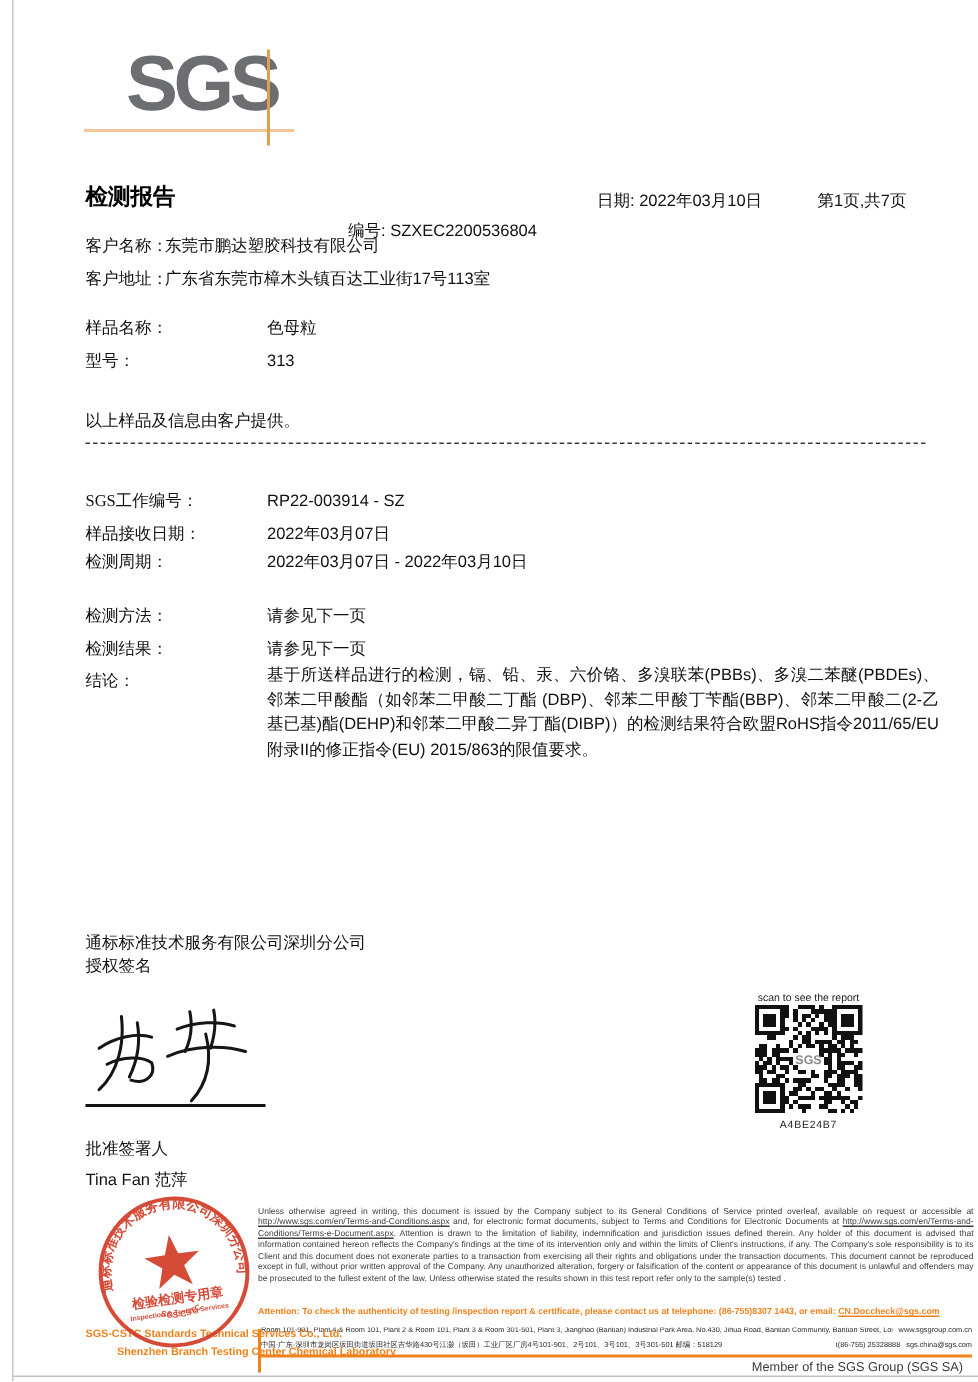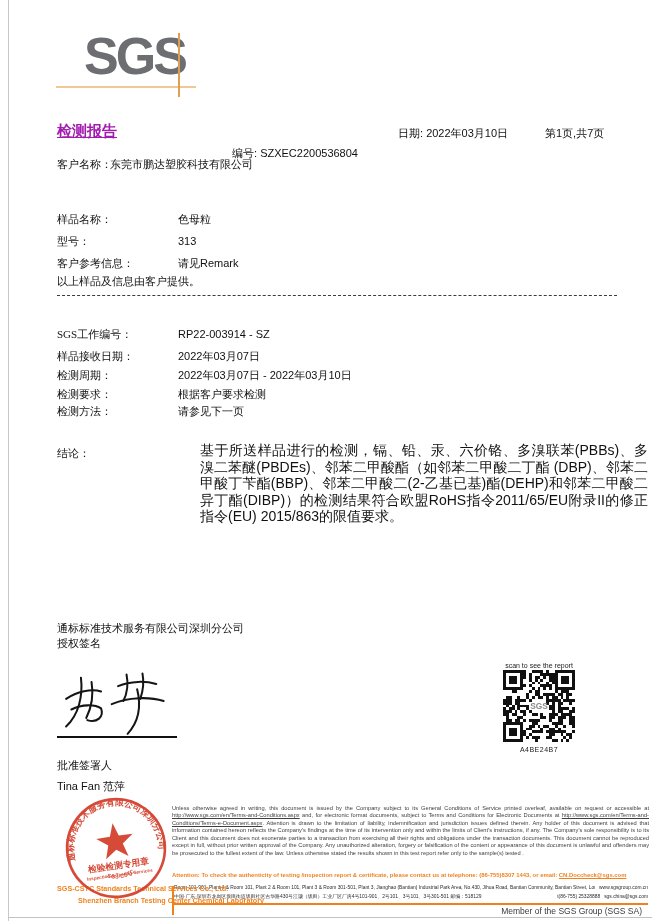--- a/index.html
+++ b/index.html
@@ -9,32 +9,32 @@
   .edge-bottom{position:absolute;left:8px;right:0;top:917px;height:1px;background:#c2c2c2;}
 
   
   .logo{position:absolute;left:84px;top:30px;font-size:52px;font-weight:bold;
         color:#6d6e71;letter-spacing:-3px;font-stretch:condensed;line-height:1;}
   .logo-hline{position:absolute;left:56px;top:86px;width:140px;height:2px;background:#f2c family;}
   .logo-hline{background:#f1c795;}
   .logo-vline{position:absolute;left:178px;top:33px;width:2px;height:64px;background:#dd9f52;}
 
   
-  .title{position:absolute;left:57px;top:122px;font-size:15px;font-weight:bold;color:#a21caf;text-decoration:underline;}
+  .title{position:absolute;left:57px;top:122px;font-size:15px;font-weight:bold;color:#000000;}
   .meta{position:absolute;top:126px;font-size:11px;color:#111;}
   .m-number{left:232px;margin-top:20px;} .m-date{left:398px;} .m-page{left:545px;}
 
   .row{position:absolute;left:57px;font-size:11px;line-height:15px;color:#111;white-space:nowrap;}
   .row .lab{display:inline-block;font-family:Liberation Serif, serif;}
   .w1 .lab{width:53px;} .w2 .lab{width:121px;}
   .dashes{position:absolute;left:57px;top:295px;width:560px;border-top:1.6px dashed #3c3c3c;}
 
   .concl-lab{position:absolute;left:57px;top:446px;font-size:11px;color:#111;}
-  .concl-val{position:absolute;left:178px;top:442px;width:448px;font-size:14px;
-             line-height:16.5px;color:#111;text-align:justify;margin-left:22px;}
+  .concl-val{position:absolute;left:178px;top:442px;width:448px;font-size:11px;
+             line-height:16.5px;color:#111;text-align:justify;}
 
   
   .sig-co{position:absolute;left:57px;top:621px;font-size:11px;color:#111;}
   .sig-auth{position:absolute;left:57px;top:636px;font-size:11px;color:#111;}
   .sig-svg{position:absolute;left:58px;top:666px;}
   .sig-line{position:absolute;left:57px;top:736px;width:120px;height:2px;background:#111;}
   .sig-name{position:absolute;left:57px;top:741px;font-size:11px;color:#111;margin-top:38px;}
   .sig-title{position:absolute;left:57px;top:758px;font-size:11px;color:#111;}
 
   
@@ -73,33 +73,33 @@
   <div class="logo">SGS</div>
   <div class="logo-hline"></div>
   <div class="logo-vline"></div>
 
   <div class="title">检测报告</div>
   <div class="meta m-number"><span>编号:</span> <span>SZXEC2200536804</span></div>
   <div class="meta m-date"><span>日期:</span> <span>2022年03月10日</span></div>
   <div class="meta m-page">第1页,共7页</div>
 
   <div class="row w1" style="top:157px"><span class="lab">客户名称：</span><span>东莞市鹏达塑胶科技有限公司</span></div>
+  <div class="row w1" style="top:179px"><span class="lab">客户地址：</span><span>广东省东莞市樟木头镇百达工业街17号113室</span></div>
 
   <div class="row w2" style="top:212px"><span class="lab">样品名称：</span><span>色母粒</span></div>
   <div class="row w2" style="top:234px"><span class="lab">型号：</span><span>313</span></div>
-  <div class="row w2" style="top:256px"><span class="lab">客户参考信息：</span><span>请见Remark</span></div>
   <div class="row" style="top:274px">以上样品及信息由客户提供。</div>
 
   <div class="dashes"></div>
 
   <div class="row w2" style="top:327px"><span class="lab">SGS工作编号：</span><span>RP22-003914 - SZ</span></div>
   <div class="row w2" style="top:349px"><span class="lab">样品接收日期：</span><span>2022年03月07日</span></div>
   <div class="row w2" style="top:368px"><span class="lab">检测周期：</span><span>2022年03月07日 - 2022年03月10日</span></div>
-  <div class="row w2" style="top:387px"><span class="lab">检测要求：</span><span>根据客户要求检测</span></div>
   <div class="row w2" style="top:404px"><span class="lab">检测方法：</span><span>请参见下一页</span></div>
+  <div class="row w2" style="top:426px"><span class="lab">检测结果：</span><span>请参见下一页</span></div>
 
   <div class="concl-lab">结论：</div>
   <div class="concl-val">基于所送样品进行的检测，镉、铅、汞、六价铬、多溴联苯(PBBs)、多溴二苯醚(PBDEs)、邻苯二甲酸酯（如邻苯二甲酸二丁酯 (DBP)、邻苯二甲酸丁苄酯(BBP)、邻苯二甲酸二(2-乙基已基)酯(DEHP)和邻苯二甲酸二异丁酯(DIBP)）的检测结果符合欧盟RoHS指令2011/65/EU附录II的修正指令(EU) 2015/863的限值要求。</div>
 
   <div class="sig-co">通标标准技术服务有限公司深圳分公司</div>
   <div class="sig-auth">授权签名</div>
   <svg class="sig-svg" width="118" height="70" viewBox="0 0 110 66">
     <g fill="none" stroke="#151515" stroke-width="1.9" stroke-linecap="round">
       <path d="M7,31 C17,24 31,21 40,24"></path>
       <path d="M21,11 C23,28 19,46 7,57"></path>

